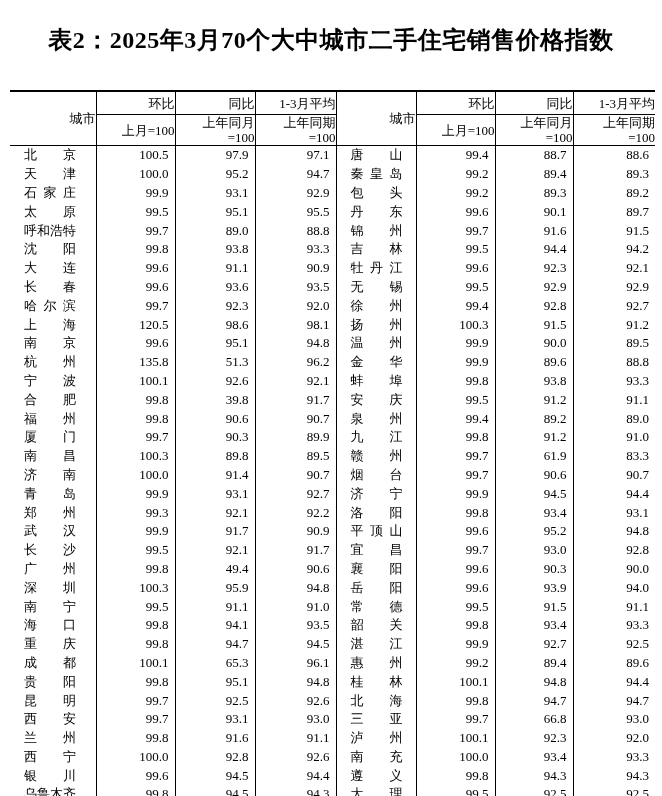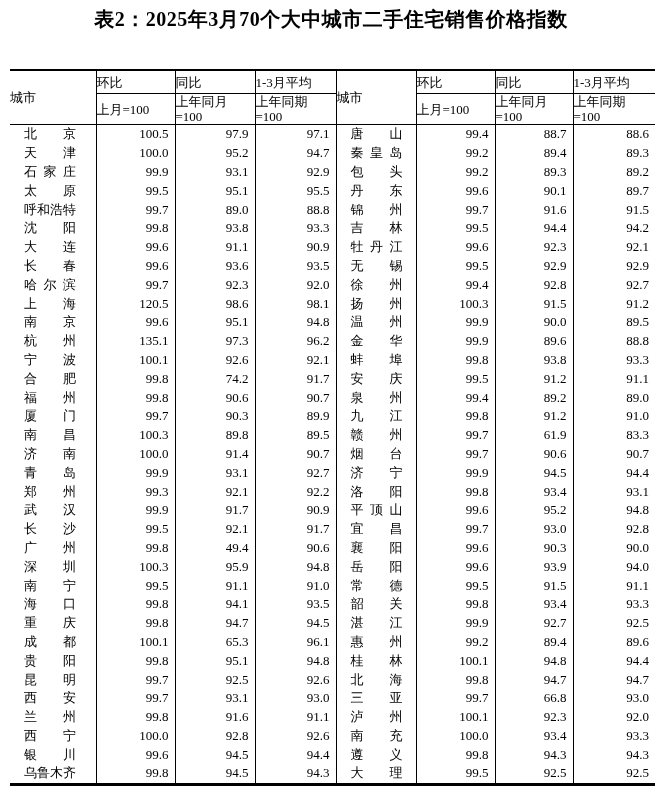--- a/index.html
+++ b/index.html
@@ -6,39 +6,39 @@
   .page {
     position: relative;
     width: 662px;
     height: 796px;
     background: #ffffff;
     color: #000000;
     font-family: "Liberation Serif", "DejaVu Serif", serif;
     overflow: hidden;
   }
   .title {
-    padding-top: 7px;
+    padding-top: 28px;
     text-align: center;
-    font-size: 20px;
+    font-size: 24px;
     font-weight: bold;
     line-height: 24px;
     letter-spacing: 0.5px;
   }
   table.index-table {
     margin: 38px 0 0 10px;
     width: 645px;
     border-collapse: collapse;
     table-layout: fixed;
     border-top: 2px solid #000;
     border-bottom: 3px solid #000;
   }
   th, td { padding: 0; font-weight: normal; }
   thead th {
     font-size: 13px;
-    text-align: left;
+    text-align: right;
     vertical-align: middle;
     line-height: 15px;
   }
   tr.h-top th { height: 22px; }
   tr.h-bot th { height: 30px; margin-left: 48px; }
   .bl { border-left: 1px solid #000; }
   .hb { border-bottom: 1px solid #000; }
   tbody td {
     height: 18.8px;
     font-size: 13px;
@@ -333,22 +333,22 @@
           <td class="bl num">90.0</td>
           <td class="bl num">89.5</td>
         </tr>
         <tr>
           <td>
             <div class="city-name">
               <span>杭</span>
               <span>州</span>
             </div>
           </td>
-          <td class="bl num">135.1</td>
-          <td class="bl num">97.3</td>
+          <td class="bl num">135.8</td>
+          <td class="bl num">51.3</td>
           <td class="bl num">96.2</td>
           <td class="bl">
             <div class="city-name">
               <span>金</span>
               <span>华</span>
             </div>
           </td>
           <td class="bl num">99.9</td>
           <td class="bl num">89.6</td>
           <td class="bl num">88.8</td>
@@ -374,21 +374,21 @@
           <td class="bl num">93.3</td>
         </tr>
         <tr>
           <td>
             <div class="city-name">
               <span>合</span>
               <span>肥</span>
             </div>
           </td>
           <td class="bl num">99.8</td>
-          <td class="bl num">74.2</td>
+          <td class="bl num">39.8</td>
           <td class="bl num">91.7</td>
           <td class="bl">
             <div class="city-name">
               <span>安</span>
               <span>庆</span>
             </div>
           </td>
           <td class="bl num">99.5</td>
           <td class="bl num">91.2</td>
           <td class="bl num">91.1</td>

